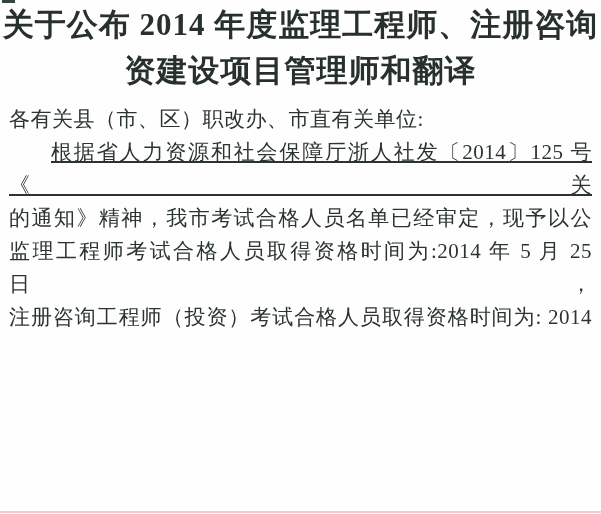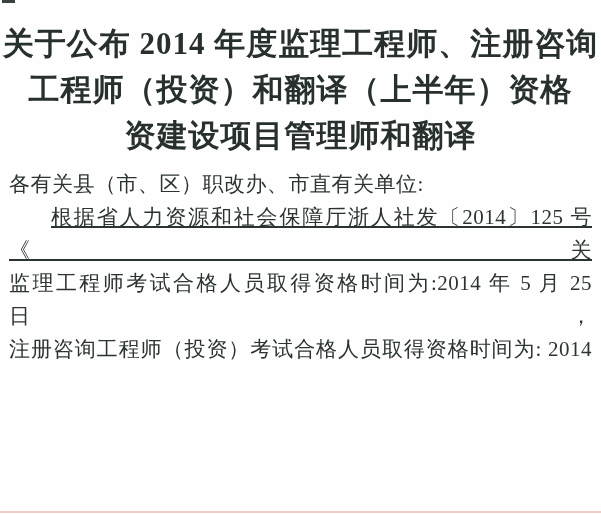--- a/index.html
+++ b/index.html
@@ -10,21 +10,21 @@
   .page {
     position: relative;
     width: 601px;
     height: 514px;
     background: #fefefe;
     overflow: hidden;
     font-family: "Liberation Serif", "DejaVu Serif", serif;
     color: #2b3430;
   }
   .title-block {
-    padding-top: 21px;
+    padding-top: 2px;
     text-align: center;
     font-family: Liberation Serif, serif;
   }
   .title-line {
     font-size: 31px;
     line-height: 46px;
     font-weight: bold;
     letter-spacing: 1px;
     color: #27302c;
     white-space: nowrap;
@@ -69,27 +69,27 @@
 </style>
 </head>
 <body>
 
 <div class="page">
 
   <div class="scan-mark-topleft"></div>
 
   <div class="title-block">
     <div class="title-line">关于公布 2014 年度监理工程师、注册咨询</div>
-    <div class="title-line">工程师（投资）和翻译（上半年）资格</div>
     <div class="title-line">资建设项目管理师和翻译</div>
   </div>
 
   <div class="body-block">
     <div class="body-line">各有关县（市、区）职改办、市直有关单位:</div>
     <div class="body-line justify indent">根据省人力资源和社会保障厅浙人社发〔2014〕125 号《关</div>
+    <div class="body-line justify">的通知》精神，我市考试合格人员名单已经审定，现予以公</div>
     <div class="body-line justify">监理工程师考试合格人员取得资格时间为:2014 年 5 月 25 日，</div>
     <div class="body-line justify">注册咨询工程师（投资）考试合格人员取得资格时间为: 2014</div>
 
   </div>
 
   <div class="scan-edge-bottom"></div>
 
 </div>
 
 </body></html>

